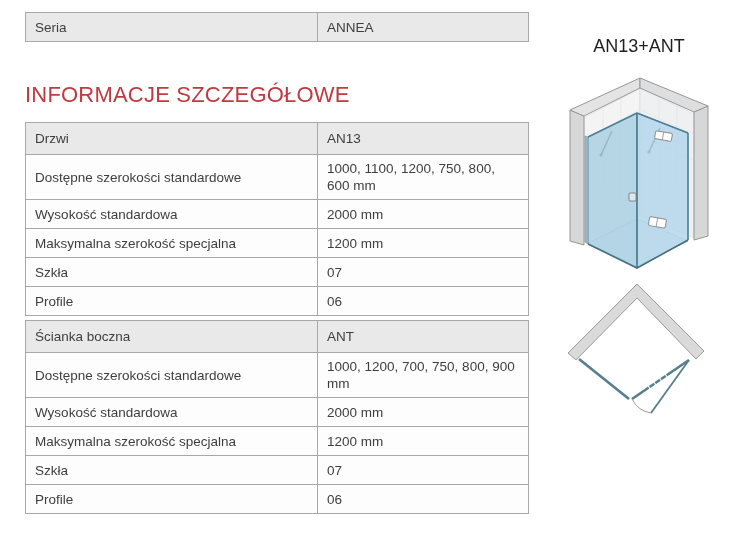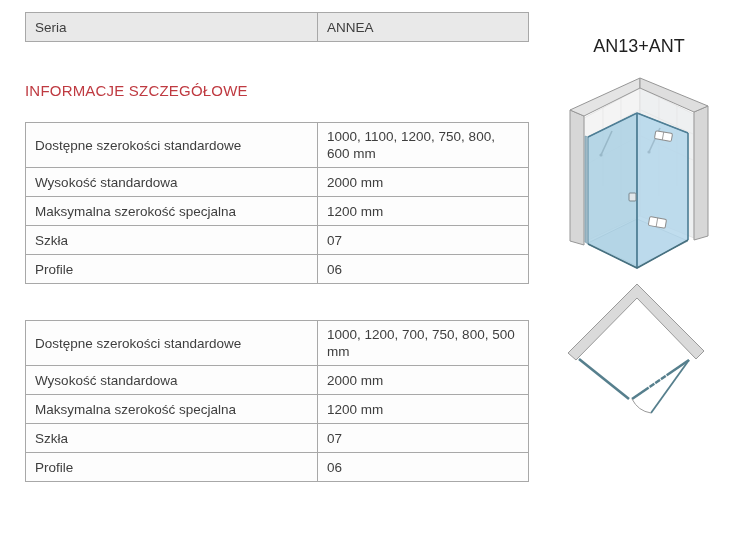--- a/index.html
+++ b/index.html
@@ -18,21 +18,21 @@
   table.spec td.c1{width:273px;}
   table.spec td.c2{width:192px;}
   table.spec tr.gray td{background:#e9e9e9;}
   table.spec tr.h29 td{height:18px;}
   table.spec tr.h32 td{height:21px;}
   #general-table{top:12px;border-radius:12px;}
   #door-table{top:122px;}
   #side-table{top:320px;}
   #section-heading{
     position:absolute;left:25px;top:82px;width:430px;
-    font-size:15px;font-weight:500;color:#bf3a41;letter-spacing:.2px;
+    font-size:22px;font-weight:500;color:#bf3a41;letter-spacing:.2px;
   }
   #product-label{
     position:absolute;left:565px;top:36px;width:148px;text-align:center;
     font-size:18px;font-weight:500;color:#1f1f1f;
   }
   #iso-wrap{position:absolute;left:565px;top:66px;width:148px;height:212px;}
   #top-view-wrap{position:absolute;left:565px;top:283px;width:140px;height:142px;}
 </style>
 </head>
 <body>
@@ -45,20 +45,24 @@
         <td class="c1">Seria</td>
         <td class="c2">ANNEA</td>
       </tr>
     </tbody>
   </table>
 
   <div id="section-heading">INFORMACJE SZCZEGÓŁOWE</div>
 
   <table class="spec" id="door-table">
     <tbody>
+      <tr class="gray h32">
+        <td class="c1">Drzwi</td>
+        <td class="c2">AN13</td>
+      </tr>
       <tr>
         <td class="c1">Dostępne szerokości standardowe</td>
         <td class="c2">1000, 1100, 1200, 750, 800, 600 mm</td>
       </tr>
       <tr class="h29">
         <td class="c1">Wysokość standardowa</td>
         <td class="c2">2000 mm</td>
       </tr>
       <tr class="h29">
         <td class="c1">Maksymalna szerokość specjalna</td>
@@ -70,23 +74,27 @@
       </tr>
       <tr class="h29">
         <td class="c1">Profile</td>
         <td class="c2">06</td>
       </tr>
     </tbody>
   </table>
 
   <table class="spec" id="side-table">
     <tbody>
+      <tr class="gray h32">
+        <td class="c1">Ścianka boczna</td>
+        <td class="c2">ANT</td>
+      </tr>
       <tr>
         <td class="c1">Dostępne szerokości standardowe</td>
-        <td class="c2">1000, 1200, 700, 750, 800, 500 mm</td>
+        <td class="c2">1000, 1200, 700, 750, 800, 900 mm</td>
       </tr>
       <tr class="h29">
         <td class="c1">Wysokość standardowa</td>
         <td class="c2">2000 mm</td>
       </tr>
       <tr class="h29">
         <td class="c1">Maksymalna szerokość specjalna</td>
         <td class="c2">1200 mm</td>
       </tr>
       <tr class="h29">

